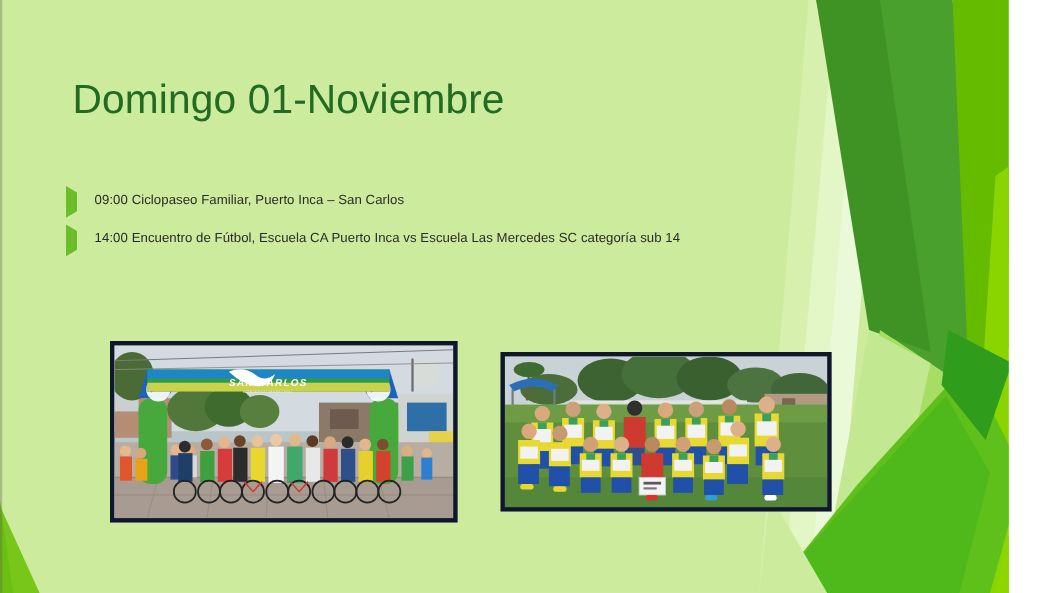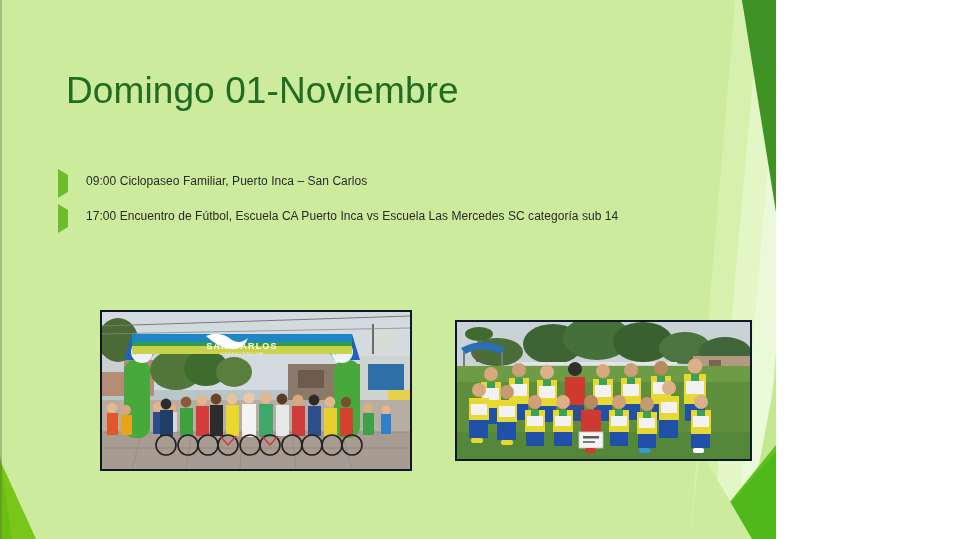--- a/index.html
+++ b/index.html
@@ -2,25 +2,26 @@
 <html><head>
 <meta charset="utf-8">
 <style>
   html, body {
     margin: 0;
     padding: 0;
     background: #ffffff;
   }
   #slide {
     position: relative;
-    width: 776px;
+    width: 917px;
     height: 539px;
     overflow: hidden;
     background: #e5e5e5;
     font-family: "Liberation Sans", sans-serif;
+    text-align: right;
   }
 
   
   #facet-bg {
     position: absolute;
     inset: 0;
     width: 960px;
     height: 539px;
     pointer-events: none;
   }
@@ -68,21 +69,22 @@
     line-height: 23px;
     color: #2a2a2a;
     letter-spacing: 0.05px;
   }
 
   
   .photo {
     position: absolute;
     overflow: hidden;
     background: #b9c6c9;
-    border: 2px solid #0f172a;
+    border: 4px solid #0f172a;
+    font-style: italic;
   }
   #photo-cycling {
     left: 100px;
     top: 310px;
     width: 308px;
     height: 157px;
   }
   #photo-football {
     left: 455px;
     top: 320px;
@@ -134,21 +136,21 @@
 
   <div id="bullets">
 
     <div class="bullet-row">
       <span class="bullet-marker"><span class="tri"></span></span>
       <span class="bullet-text">09:00 Ciclopaseo Familiar, Puerto Inca – San Carlos</span>
     </div>
 
     <div class="bullet-row">
       <span class="bullet-marker"><span class="tri"></span></span>
-      <span class="bullet-text">17:00  Encuentro de Fútbol, Escuela CA Puerto Inca vs Escuela Las Mercedes SC categoría sub 14</span>
+      <span class="bullet-text">14:00  Encuentro de Fútbol, Escuela CA Puerto Inca vs Escuela Las Mercedes SC categoría sub 14</span>
     </div>
 
 
   </div>
 
   <div class="photo" id="photo-cycling">
     <svg viewBox="0 0 308 157" preserveAspectRatio="none">
 
       <rect x="0" y="0" width="308" height="78" fill="#d3dbe0"></rect>
 

